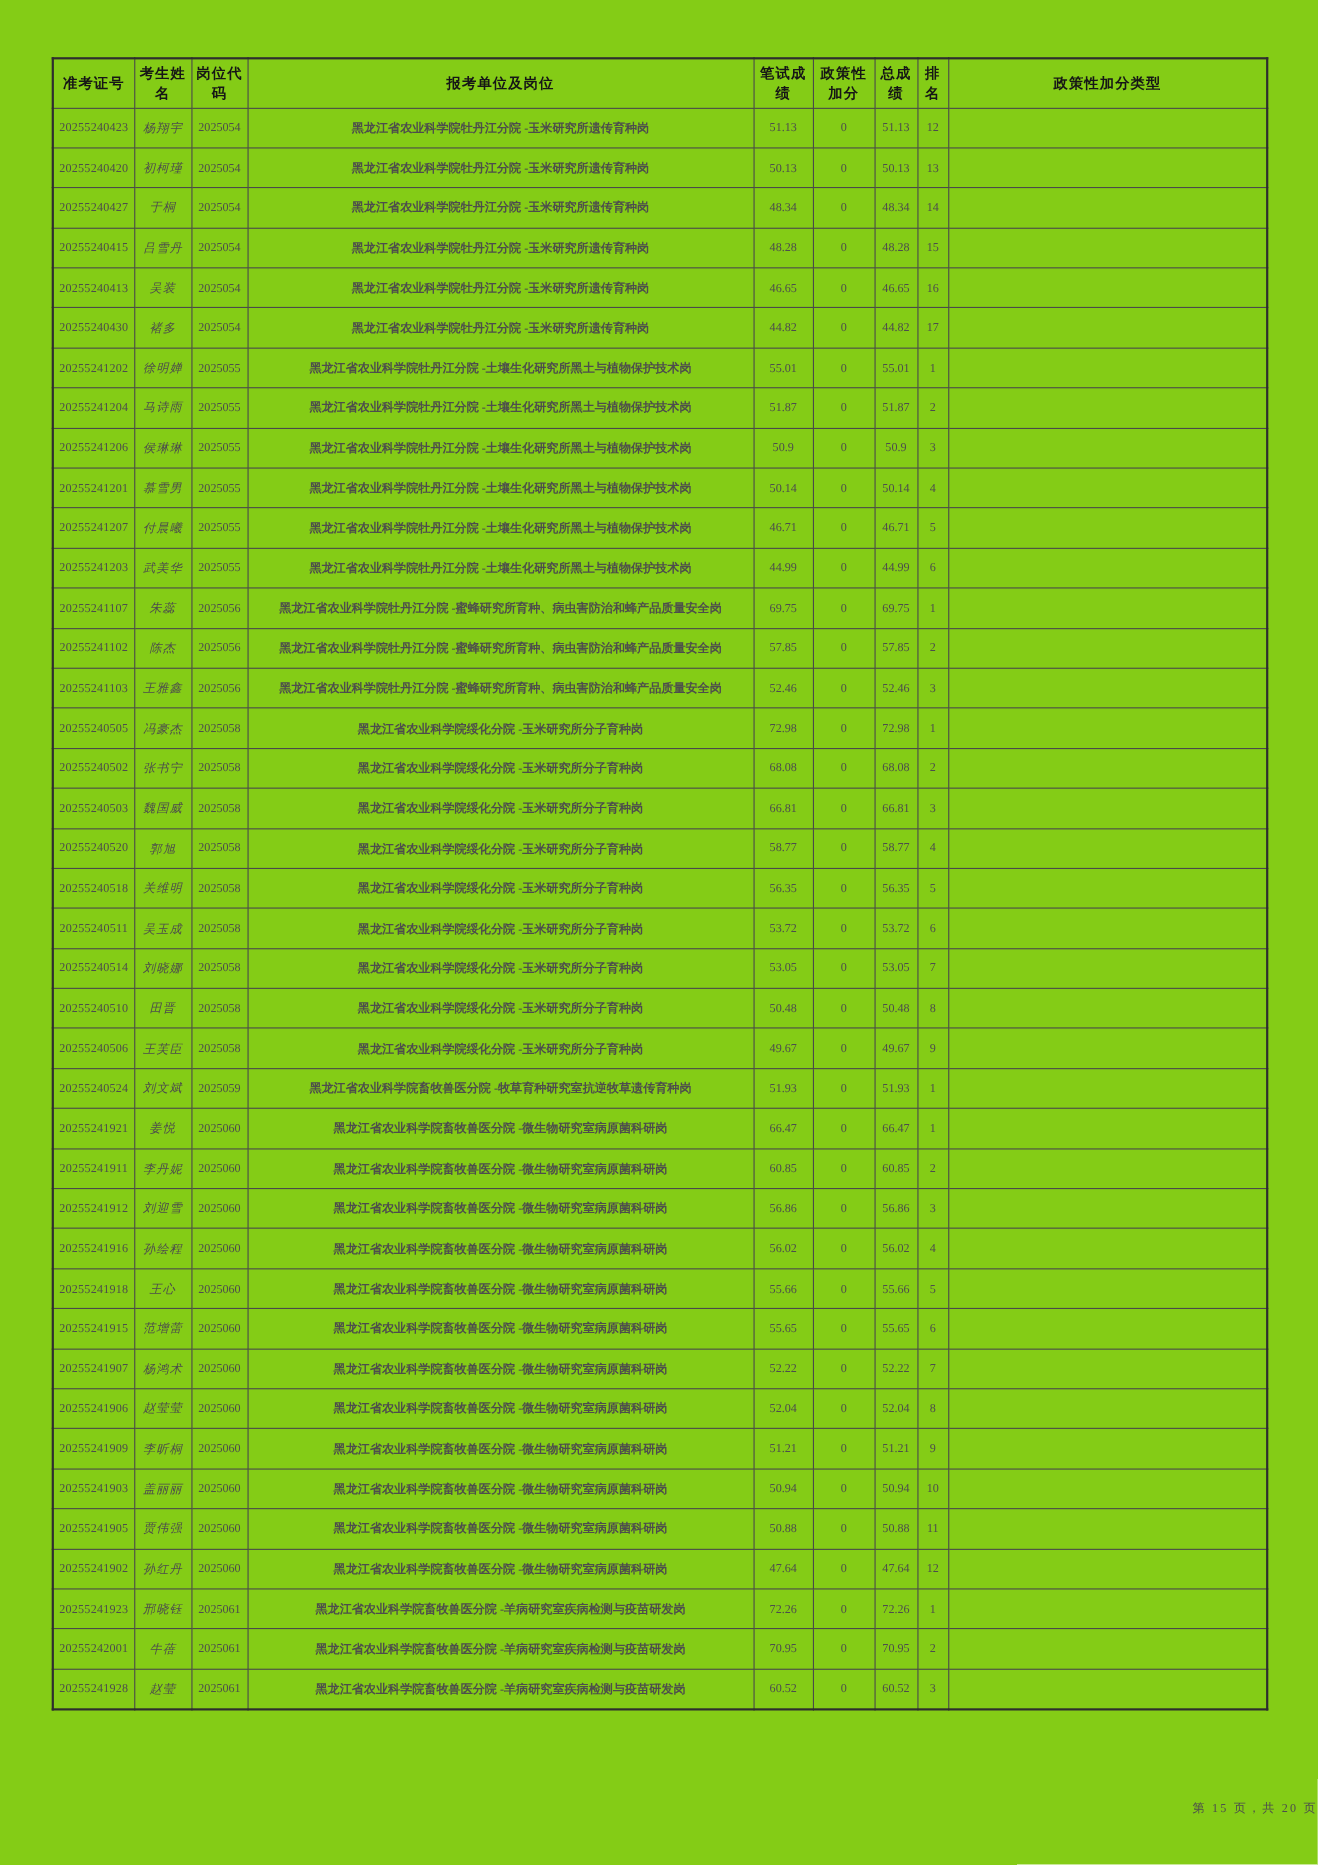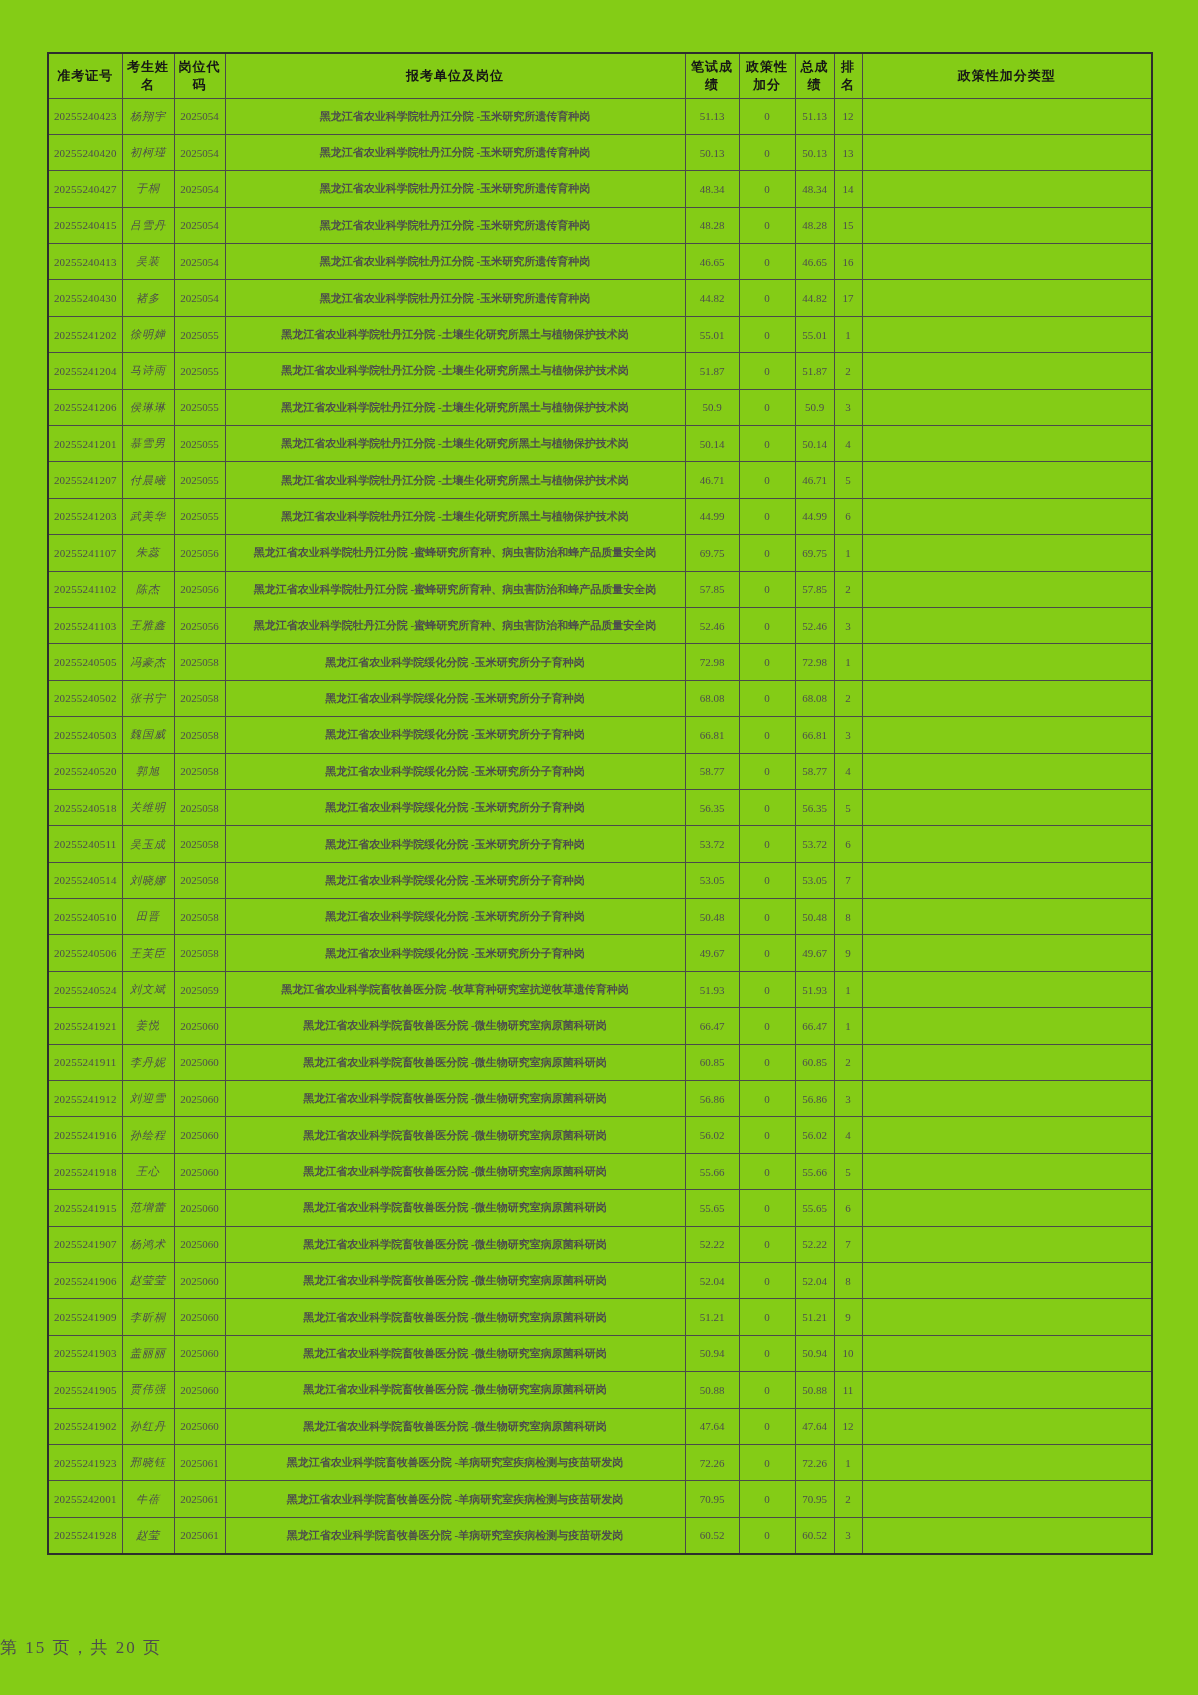--- a/index.html
+++ b/index.html
@@ -56,22 +56,22 @@
   .col-written     { width: 54px; }
   .col-bonus       { width: 56px; }
   .col-total       { width: 39px; }
   .col-rank        { width: 28px; }
   .col-bonus_type  { width: 290px; margin-top: 36px; }
   .page-footer {
     position: absolute;
     left: 0;
     top: 1636px;
     width: 100%;
-    text-align: left;
-    font-size: 17px;
+    text-align: right;
+    font-size: 11px;
     color: #4d4d4d;
     letter-spacing: 2px;
   }
 </style>
 </head>
 <body>
 
 <div class="page">
 
   <table class="results">

